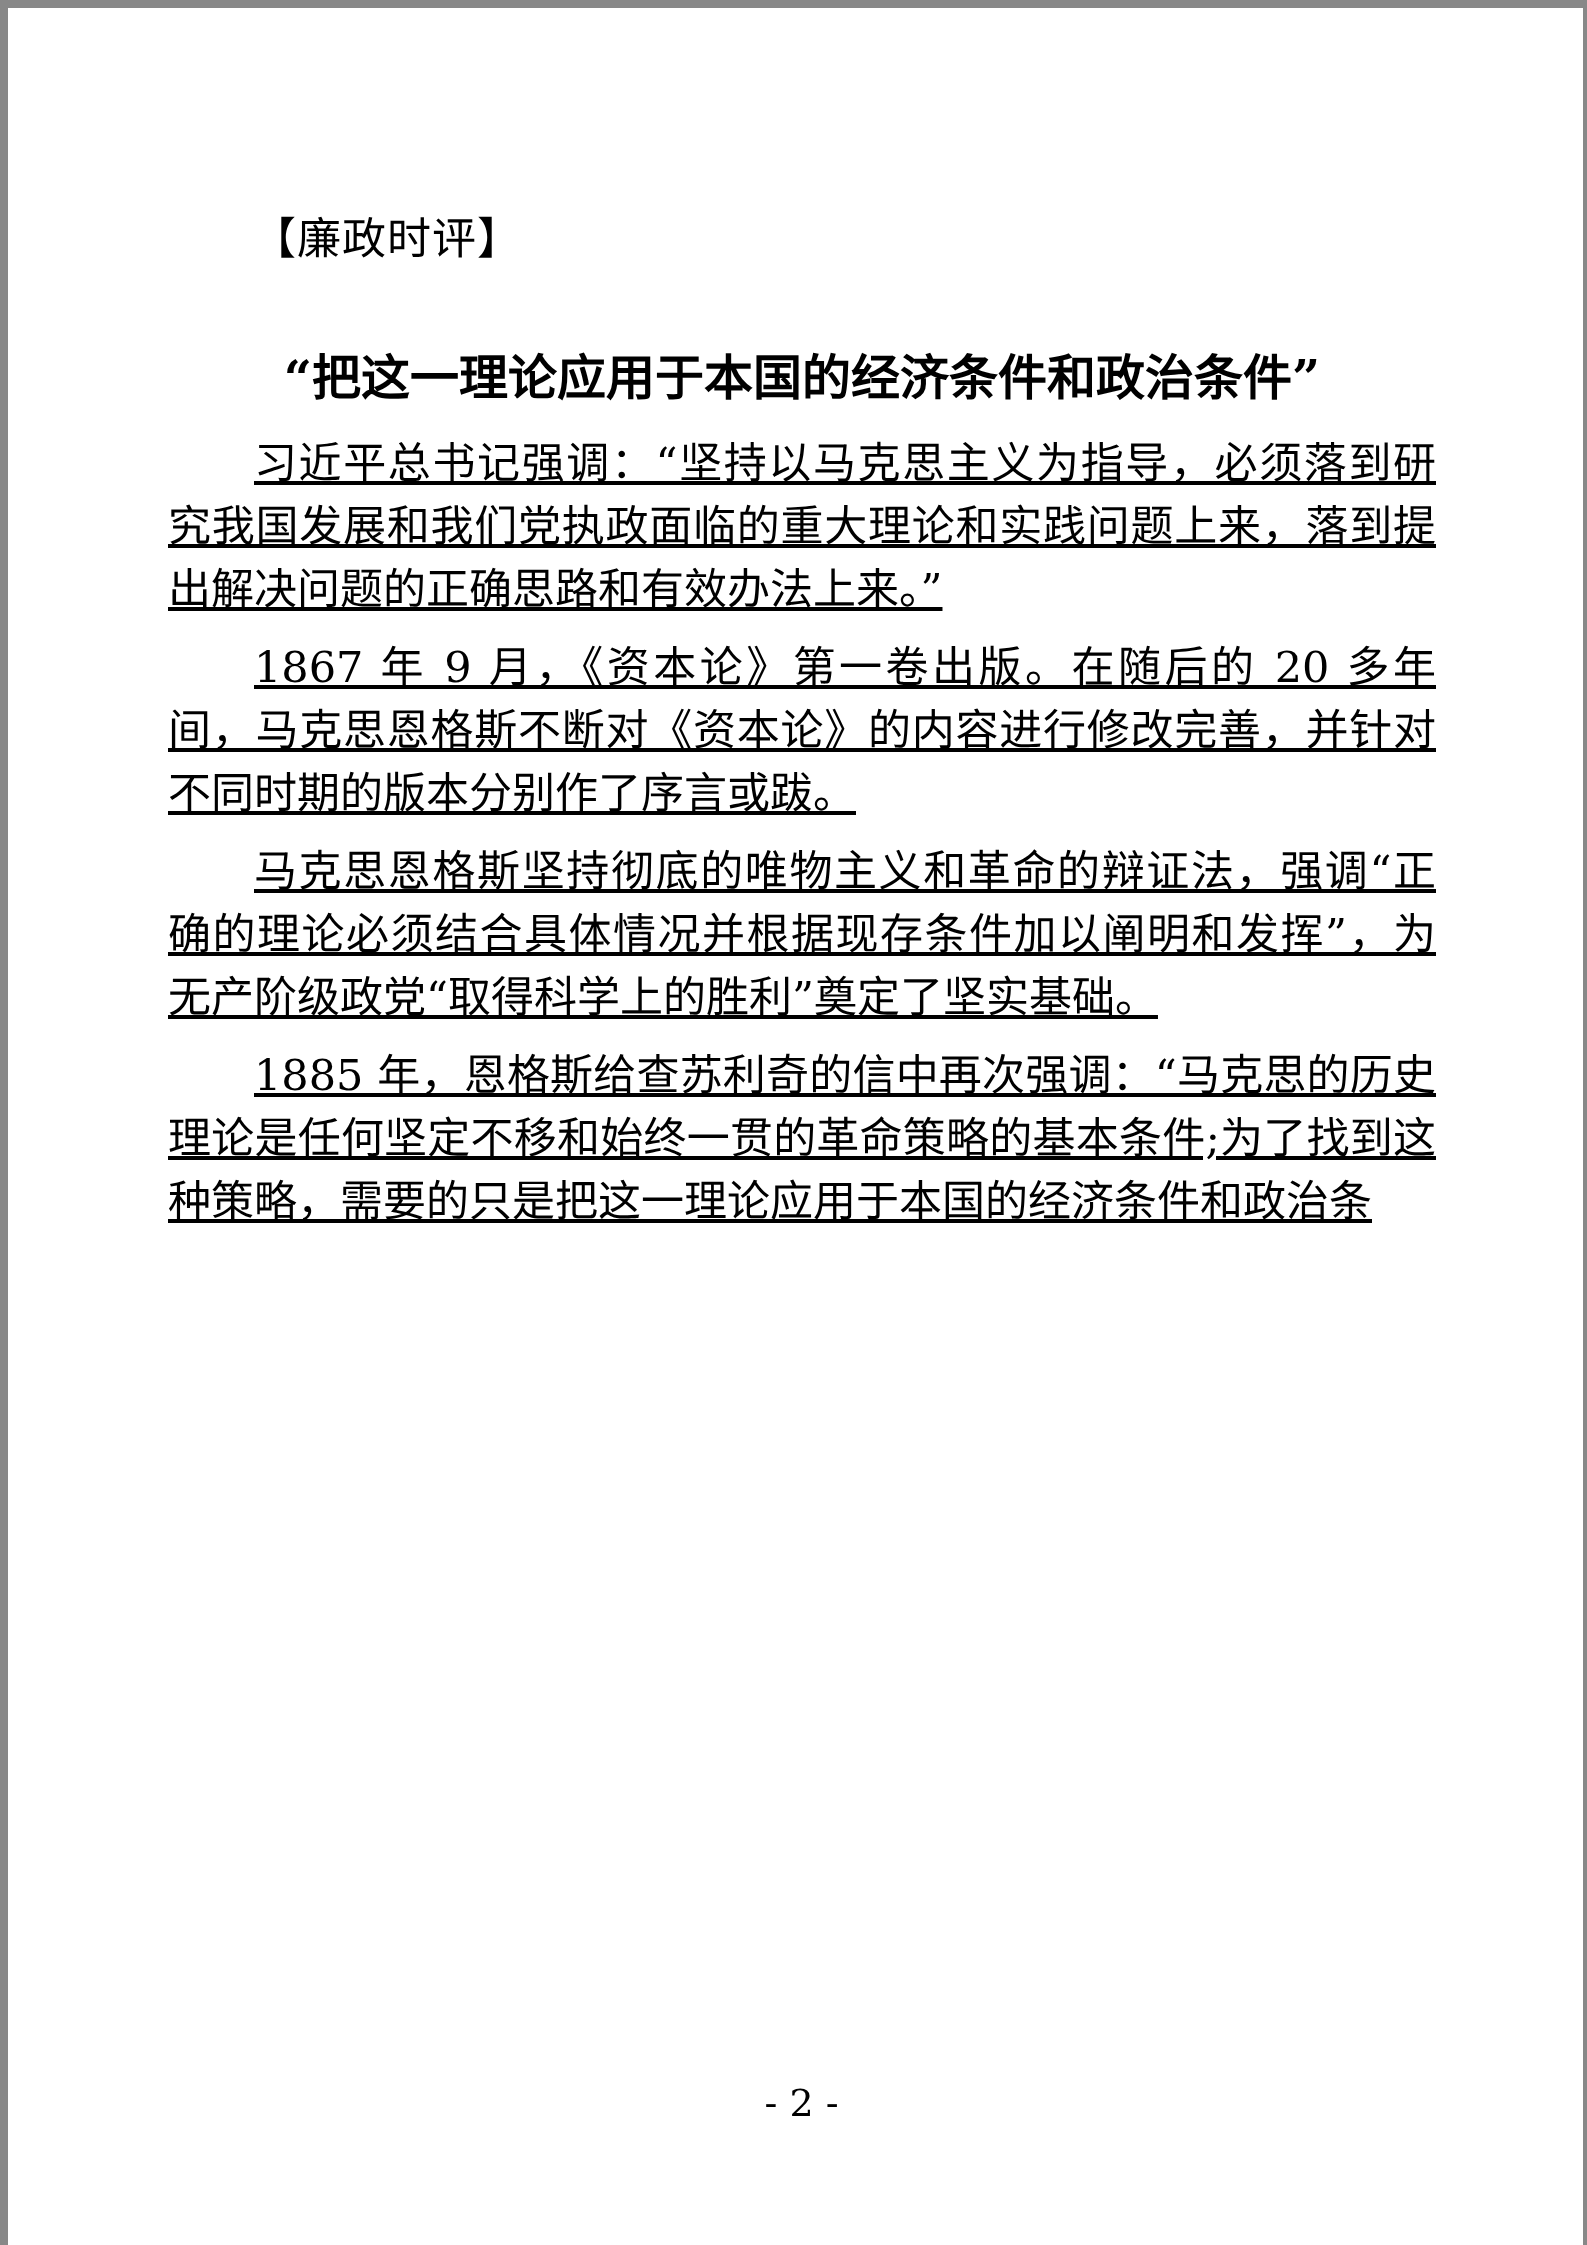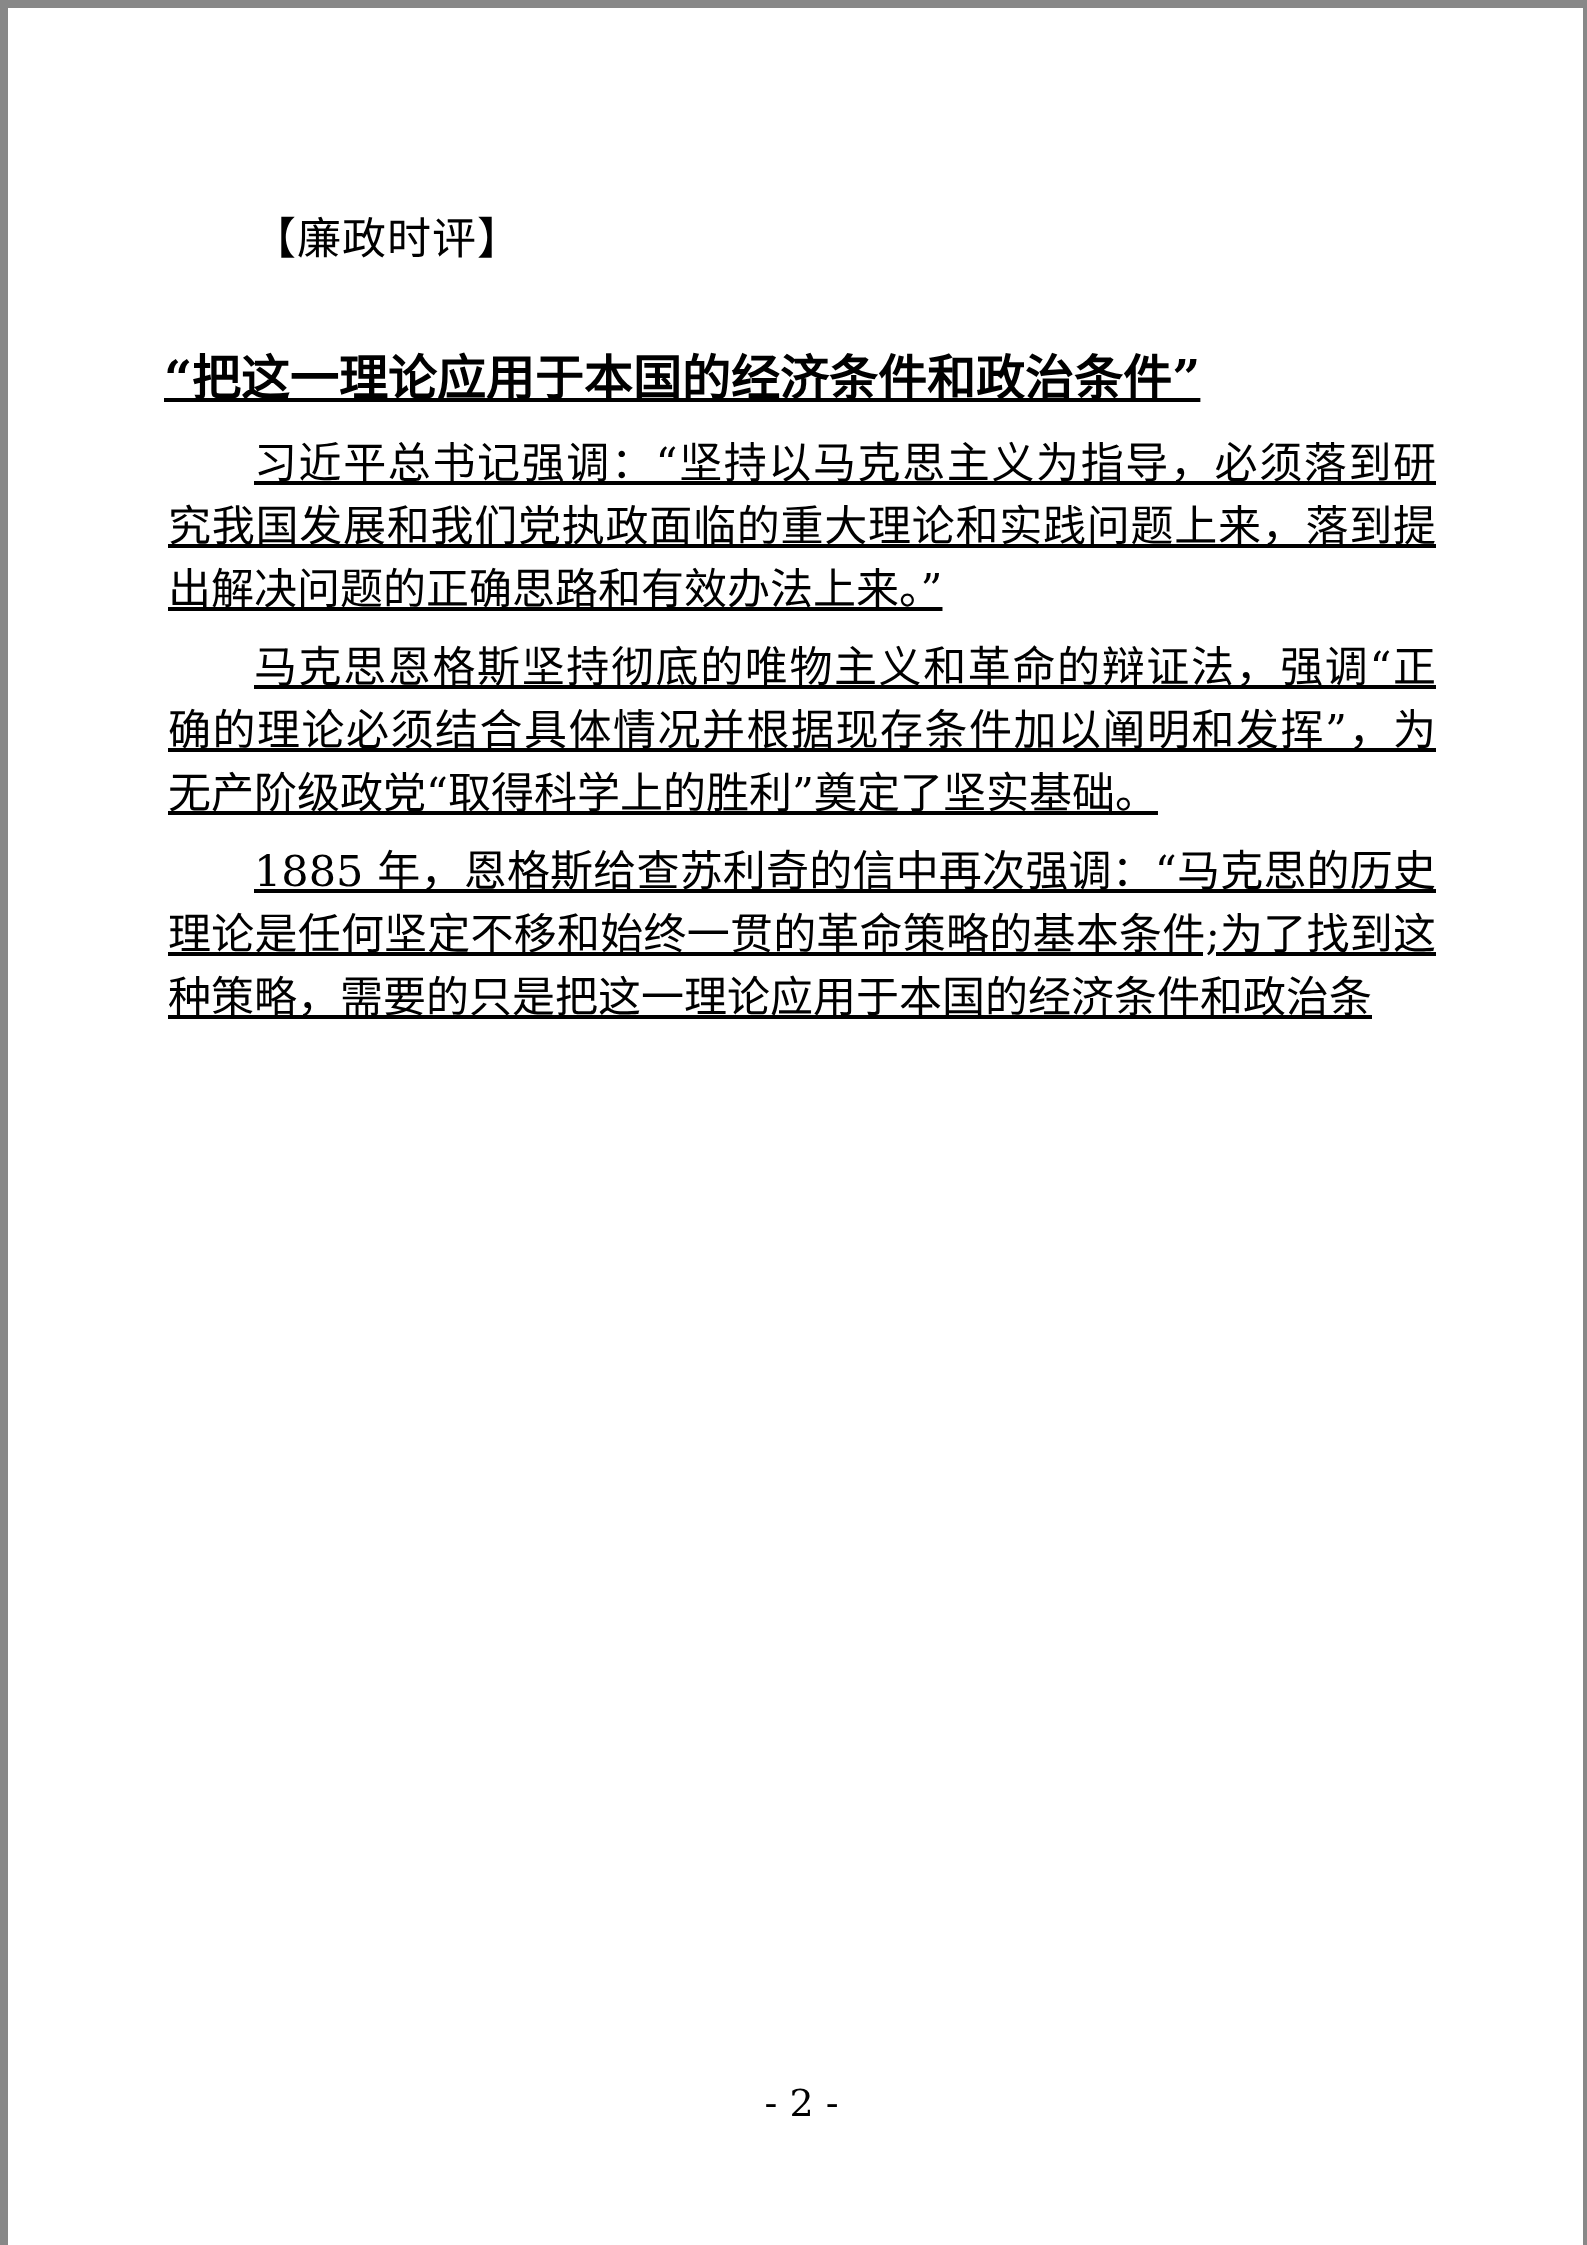--- a/index.html
+++ b/index.html
@@ -26,22 +26,21 @@
     line-height: 54px;
     text-indent: 2em;
     font-weight: 500;
     letter-spacing: 1px;
   }
   .title {
     margin-top: 74px;
     font-size: 49px;
     line-height: 60px;
     font-weight: bold;
-    text-align: left;
-    text-decoration: underline;
+    text-align: center;
   }
   .body {
     margin-top: 12px;
     font-size: 43px;
     line-height: 63px;
     text-align: justify;
     text-justify: inter-ideograph;
     text-decoration: underline;
   }
   .body p {
@@ -60,18 +59,19 @@
 </style>
 </head>
 <body>
 
 <div class="page">
   <div class="content">
     <div class="section-label">【廉政时评】</div>
     <h1 class="title">“把这一理论应用于本国的经济条件和政治条件”</h1>
     <div class="body">
       <p>习近平总书记强调：“坚持以马克思主义为指导，必须落到研究我国发展和我们党执政面临的重大理论和实践问题上来，落到提出解决问题的正确思路和有效办法上来。”</p>
+      <p>1867 年 9 月，《资本论》第一卷出版。在随后的 20 多年间，马克思恩格斯不断对《资本论》的内容进行修改完善，并针对不同时期的版本分别作了序言或跋。</p>
       <p>马克思恩格斯坚持彻底的唯物主义和革命的辩证法，强调“正确的理论必须结合具体情况并根据现存条件加以阐明和发挥”，为无产阶级政党“取得科学上的胜利”奠定了坚实基础。</p>
       <p>1885 年，恩格斯给查苏利奇的信中再次强调：“马克思的历史理论是任何坚定不移和始终一贯的革命策略的基本条件;为了找到这种策略，需要的只是把这一理论应用于本国的经济条件和政治条</p>
     </div>
   </div>
   <div class="page-number">- 2 -</div>
 </div>
 
 </body></html>

